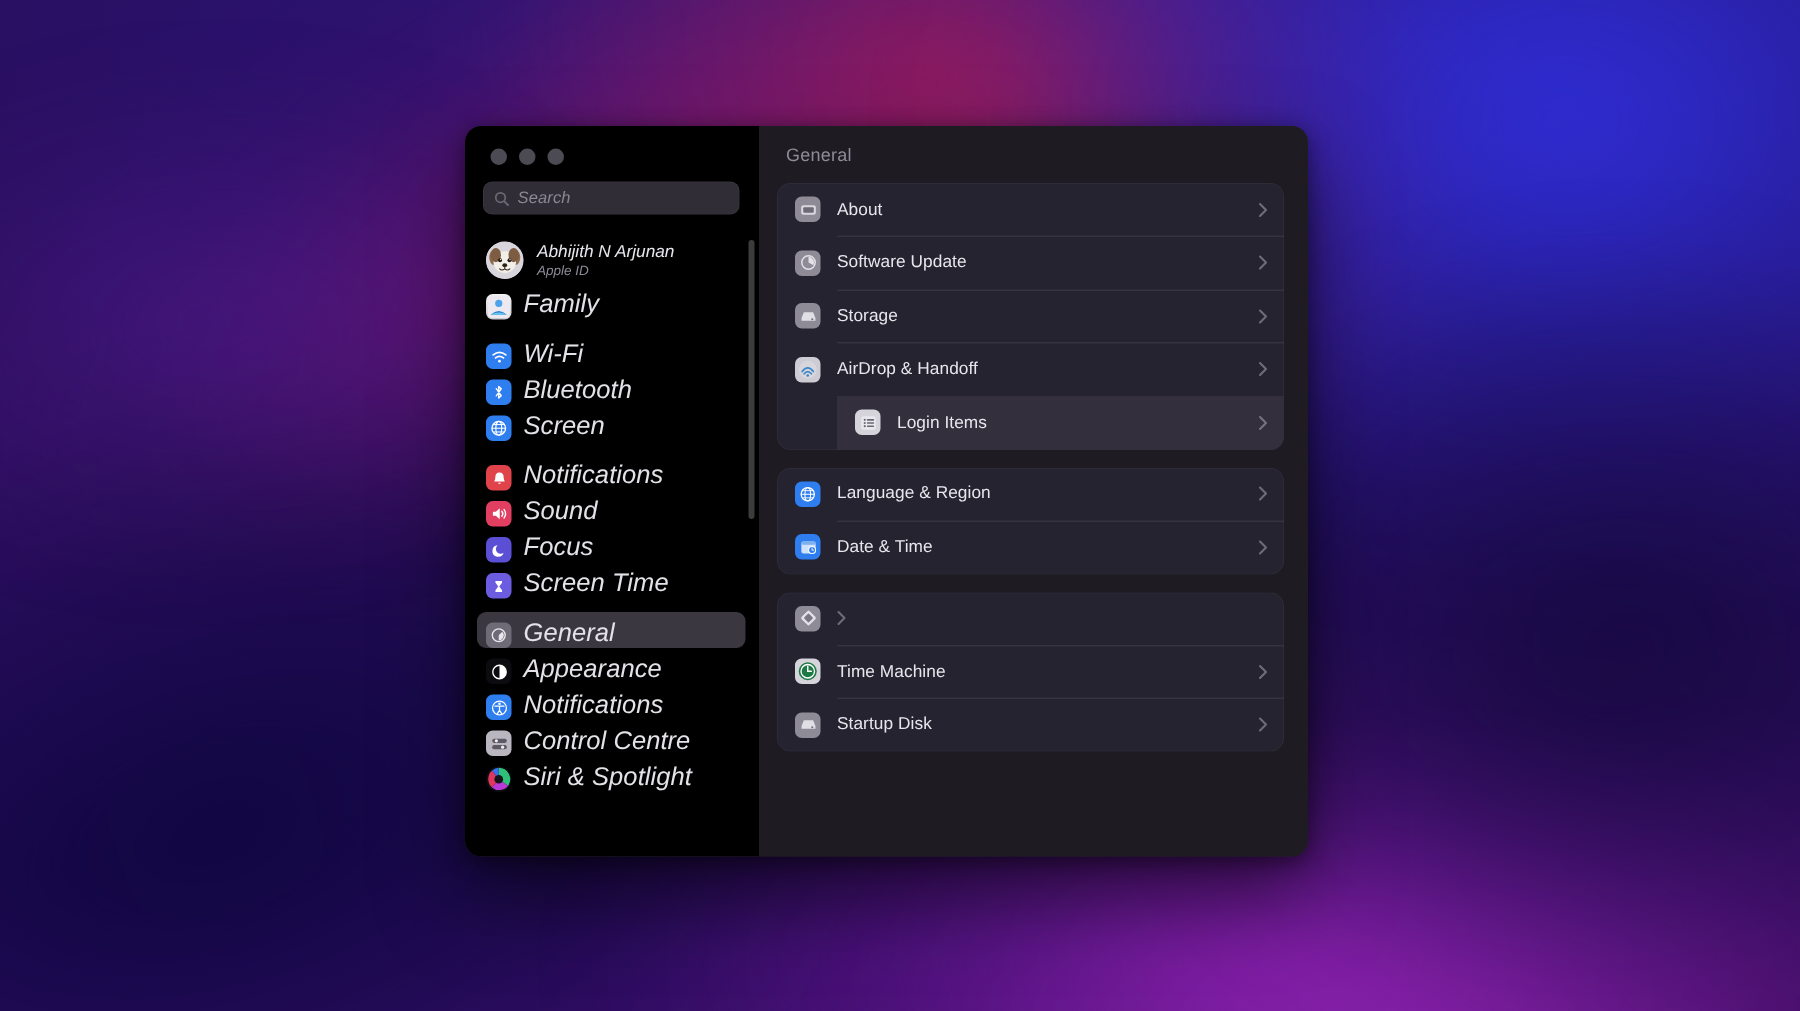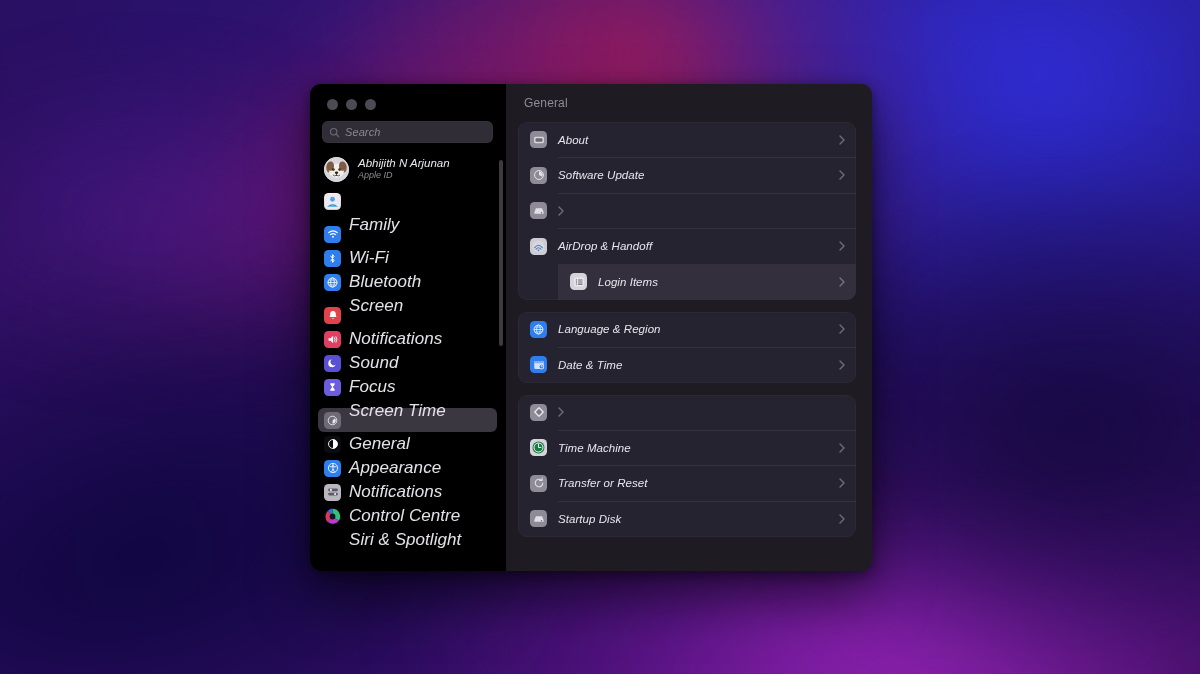--- a/index.html
+++ b/index.html
@@ -108,21 +108,21 @@
   #search-input-text {
     font-size:11px; color:#8b8792; letter-spacing:0.1px;
   }
 
   #sidebar-scroll {
     flex:1; overflow:hidden; position:relative;
     padding:9px 8px 0 8px;
   }
   .side-group { margin-bottom:9px; }
   .side-row {
-    display:flex; align-items:center; gap:8px;
+    display:flex; align-items:flex-end; gap:8px;
     height:24px; padding:0 6px;
     border-radius:6px;
     cursor:default;
   }
   .side-row.selected { background:#3b3741; }
   .side-row .label {
     font-size:17px; color:#e4e2e8; letter-spacing:0.05px;
     white-space:nowrap;
     margin-top:48px;
   }
@@ -164,21 +164,20 @@
     margin-bottom:12px;
     box-shadow:inset 0 0 0 0.5px rgba(255,255,255,0.055);
     overflow:hidden;
   }
   .row {
     position:relative;
     display:flex; align-items:center;
     height:35.5px;
     padding:0 11px 0 12px;
     cursor:default;
-    font-style:italic;
   }
   .row.highlight { background:#332f3d;margin-left:40px; }
   .row .sep {
     position:absolute; left:40px; right:0; bottom:0; height:0.5px;
     background:rgba(255,255,255,0.075);
   }
   .row:last-child .sep { display:none; }
   .row .ico { margin-right:11px; }
   .row .label {
     font-size:11.5px; color:#e8e6ed; letter-spacing:0.05px;
@@ -428,20 +427,21 @@
             <span class="sep"></span>
           </div>
 
           <div class="row">
             <span class="ico" style="background:#8e8b96;">
               <svg width="14" height="14" viewBox="0 0 20 20">
                 <path d="M3.4 11.4 L5.6 6 h8.8 l2.2 5.4 v2.6 H3.4z" fill="#e1dfe6"></path>
                 <circle cx="13.6" cy="12.6" r="1" fill="#6d6a76"></circle>
               </svg>
             </span>
+            <span class="label">Storage</span>
             <svg class="chev" width="6" height="10" viewBox="0 0 6 10">
               <path d="M1 1 L5 5 L1 9" stroke="#b3b0ba" stroke-width="1.4" fill="none" stroke-linecap="round" stroke-linejoin="round"></path>
             </svg>
             <span class="sep"></span>
           </div>
 
           <div class="row">
             <span class="ico" style="background:#cdcbd3;">
               <svg width="15" height="15" viewBox="0 0 20 20">
                 <circle cx="10" cy="10" r="8" fill="#d8d6dd"></circle>
@@ -534,33 +534,20 @@
             </span>
             <span class="label">Time Machine</span>
             <svg class="chev" width="6" height="10" viewBox="0 0 6 10">
               <path d="M1 1 L5 5 L1 9" stroke="#b3b0ba" stroke-width="1.4" fill="none" stroke-linecap="round" stroke-linejoin="round"></path>
             </svg>
             <span class="sep"></span>
           </div>
           <div class="row">
             <span class="ico" style="background:#8e8b96;">
               <svg width="14" height="14" viewBox="0 0 20 20">
-                <path d="M15.4 10 a5.4 5.4 0 1 1 -1.8 -4" stroke="#e3e1e8" stroke-width="1.5" fill="none" stroke-linecap="round"></path>
-                <path d="M14.4 2.8 v3.6 h-3.6" stroke="#e3e1e8" stroke-width="1.5" fill="none" stroke-linecap="round" stroke-linejoin="round"></path>
-              </svg>
-            </span>
-            <span class="label">Transfer or Reset</span>
-            <svg class="chev" width="6" height="10" viewBox="0 0 6 10">
-              <path d="M1 1 L5 5 L1 9" stroke="#b3b0ba" stroke-width="1.4" fill="none" stroke-linecap="round" stroke-linejoin="round"></path>
-            </svg>
-            <span class="sep"></span>
-          </div>
-          <div class="row">
-            <span class="ico" style="background:#8e8b96;">
-              <svg width="14" height="14" viewBox="0 0 20 20">
                 <path d="M3.4 11.4 L5.6 6 h8.8 l2.2 5.4 v2.6 H3.4z" fill="#e1dfe6"></path>
                 <circle cx="13.6" cy="12.6" r="1" fill="#6d6a76"></circle>
               </svg>
             </span>
             <span class="label">Startup Disk</span>
             <svg class="chev" width="6" height="10" viewBox="0 0 6 10">
               <path d="M1 1 L5 5 L1 9" stroke="#b3b0ba" stroke-width="1.4" fill="none" stroke-linecap="round" stroke-linejoin="round"></path>
             </svg>
 
           </div>

